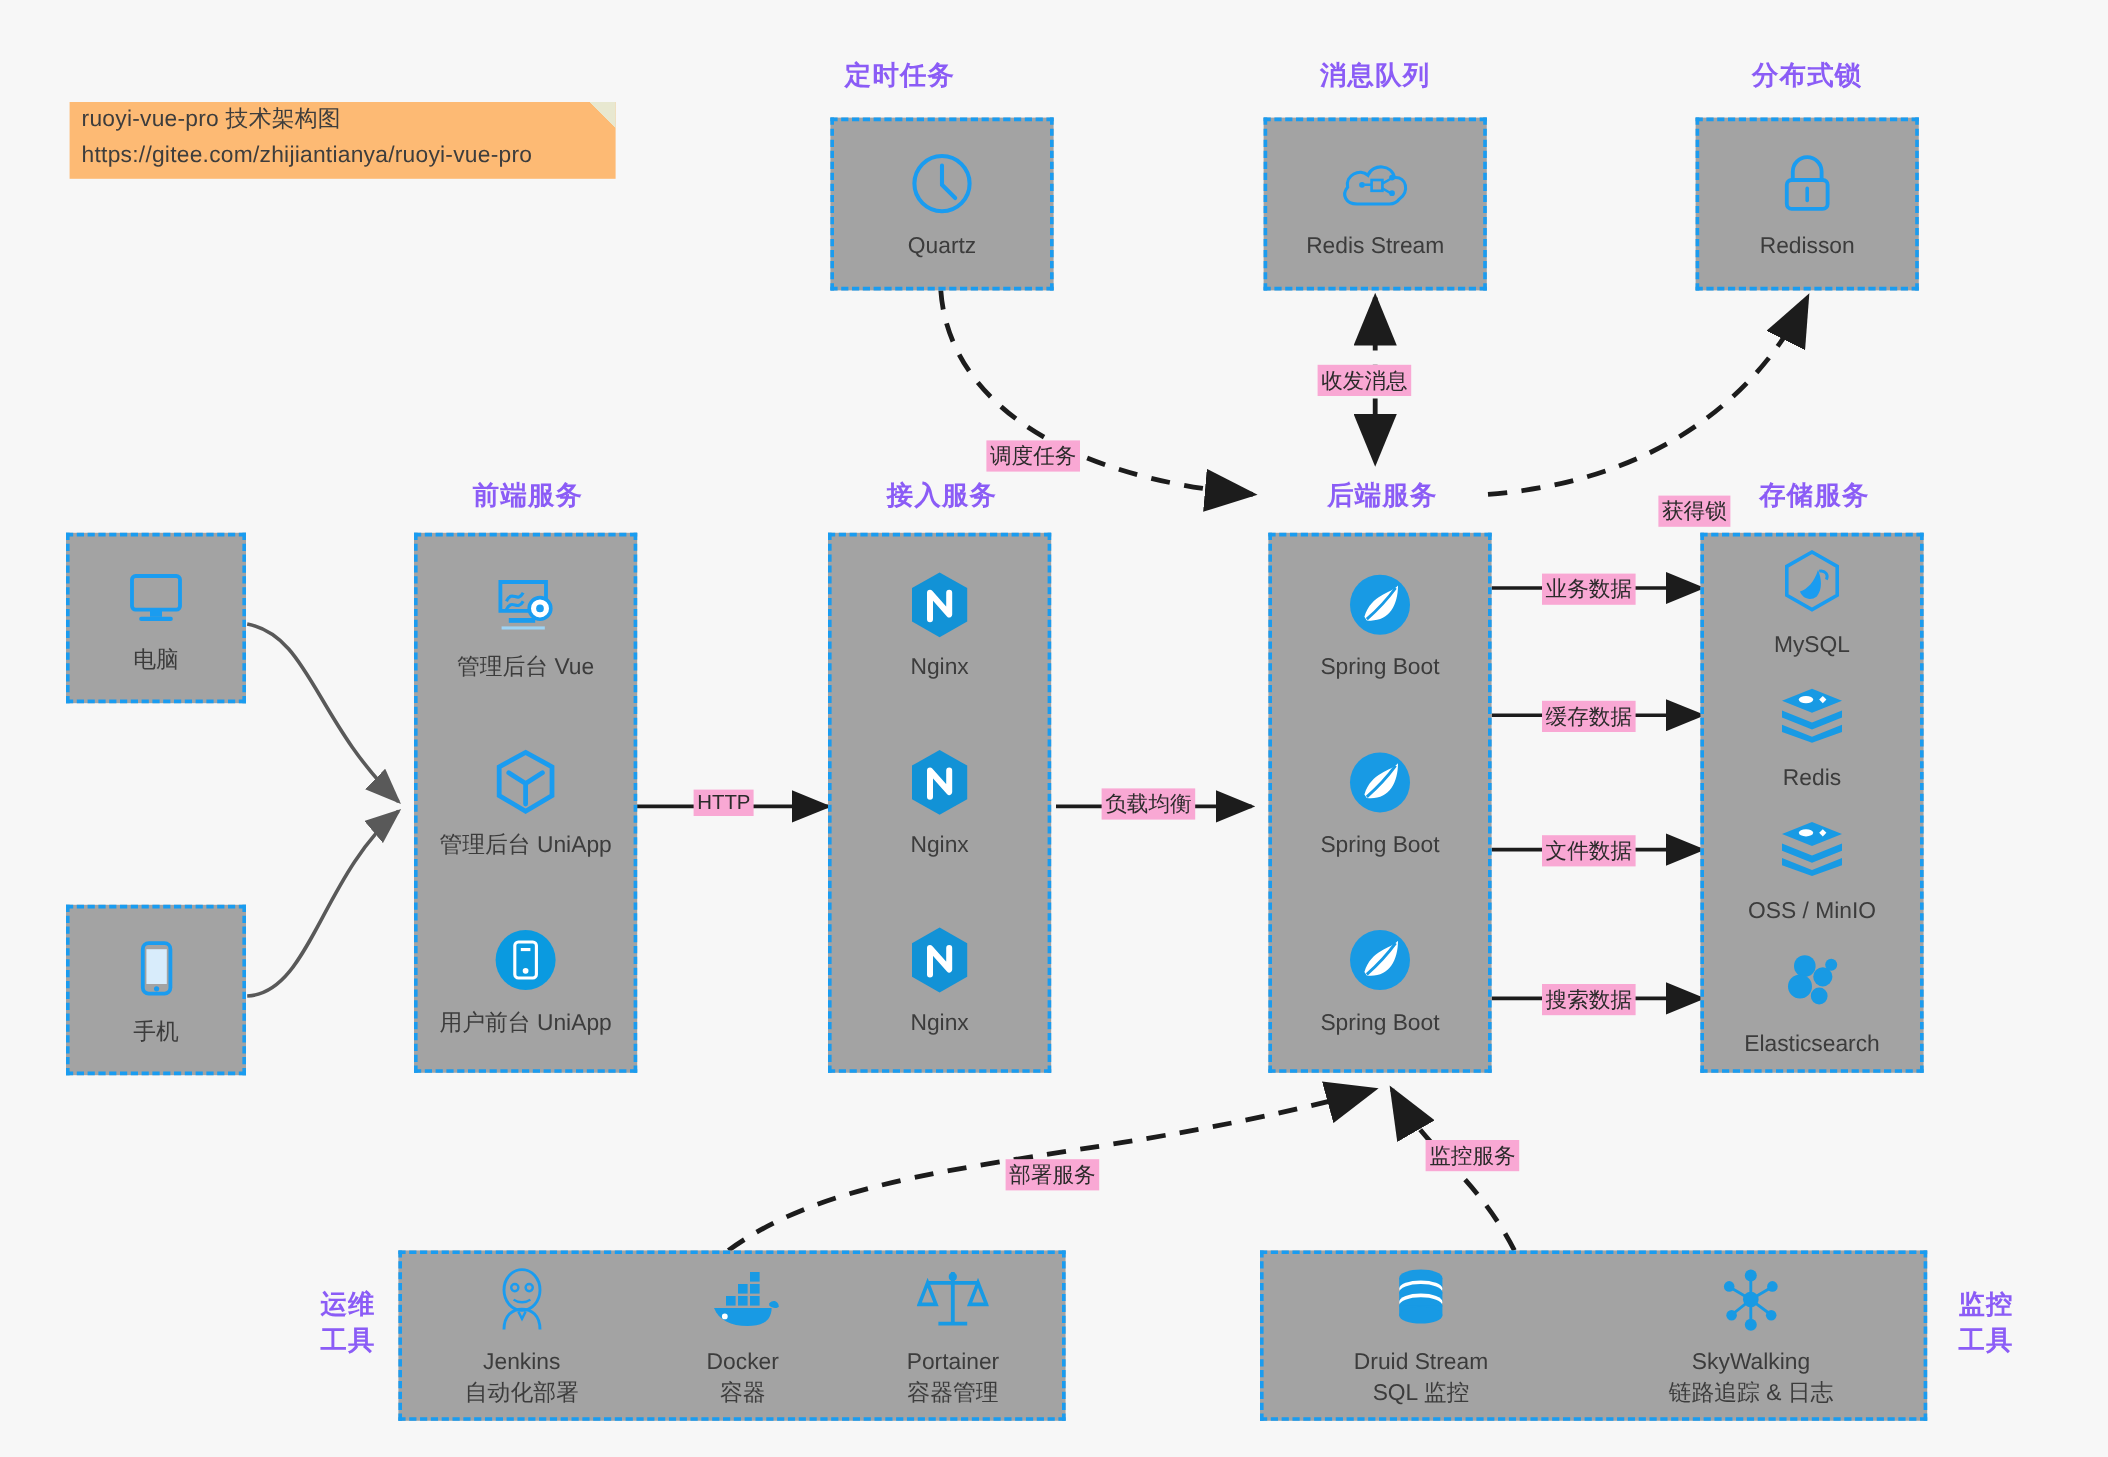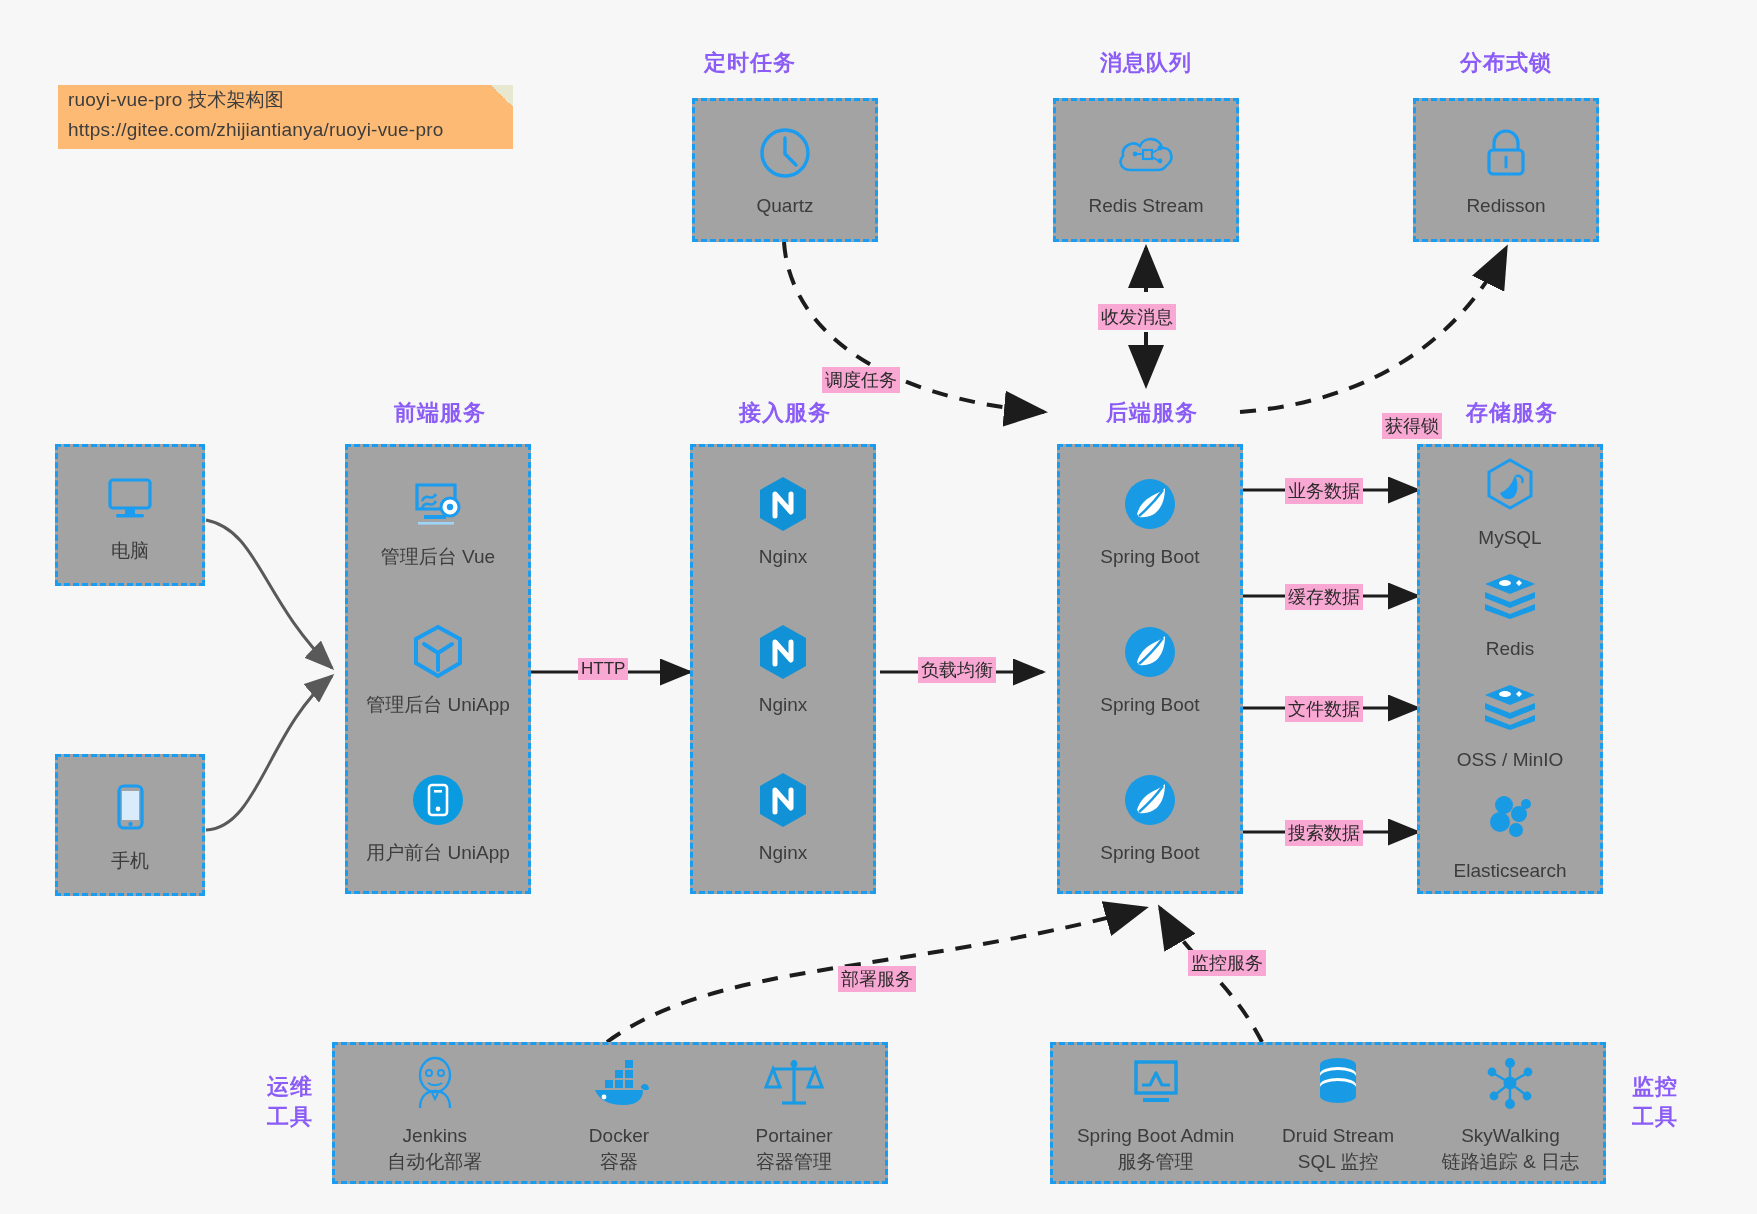--- a/index.html
+++ b/index.html
@@ -380,31 +380,20 @@
         </svg>
       </div>
       <div class="cap">Portainer</div>
       <div class="cap2">容器管理</div>
     </div>
   </div>
 
   <div class="box row" style="left:1050px;top:1042px;width:556px;height:142px;">
     <div class="node">
       <div class="ico">
-        <svg width="58" height="54" viewBox="0 0 58 54">
-          <rect x="9" y="6" width="40" height="31" fill="none" stroke="#189ae4" stroke-width="3.4"></rect>
-          <path d="M15 29 L23 29 L29 17 L35 29 L43 29" fill="none" stroke="#189ae4" stroke-width="3.2" stroke-linejoin="round"></path>
-          <rect x="16" y="42" width="26" height="4" fill="#189ae4"></rect>
-        </svg>
-      </div>
-      <div class="cap">Spring Boot Admin</div>
-      <div class="cap2">服务管理</div>
-    </div>
-    <div class="node">
-      <div class="ico">
         <svg width="50" height="56" viewBox="0 0 50 56">
           <ellipse cx="25" cy="10" rx="18" ry="7" fill="#189ae4"></ellipse>
           <rect x="7" y="10" width="36" height="9" fill="#189ae4"></rect>
           <ellipse cx="25" cy="19" rx="18" ry="7" fill="#ffffff"></ellipse>
           <ellipse cx="25" cy="22" rx="18" ry="7" fill="#189ae4"></ellipse>
           <rect x="7" y="22" width="36" height="8" fill="#189ae4"></rect>
           <ellipse cx="25" cy="30" rx="18" ry="7" fill="#ffffff"></ellipse>
           <ellipse cx="25" cy="33" rx="18" ry="7" fill="#189ae4"></ellipse>
           <rect x="7" y="33" width="36" height="8" fill="#189ae4"></rect>
           <ellipse cx="25" cy="41" rx="18" ry="7" fill="#189ae4"></ellipse>

